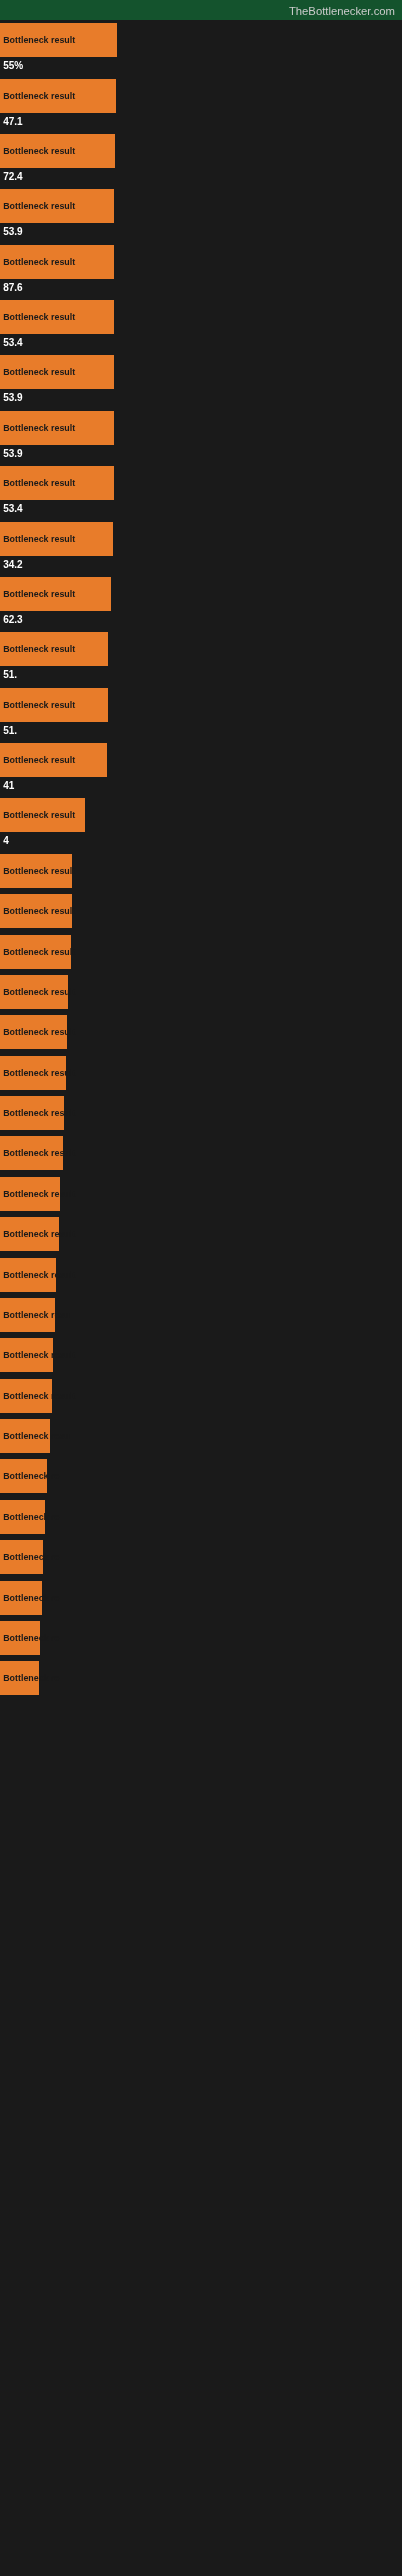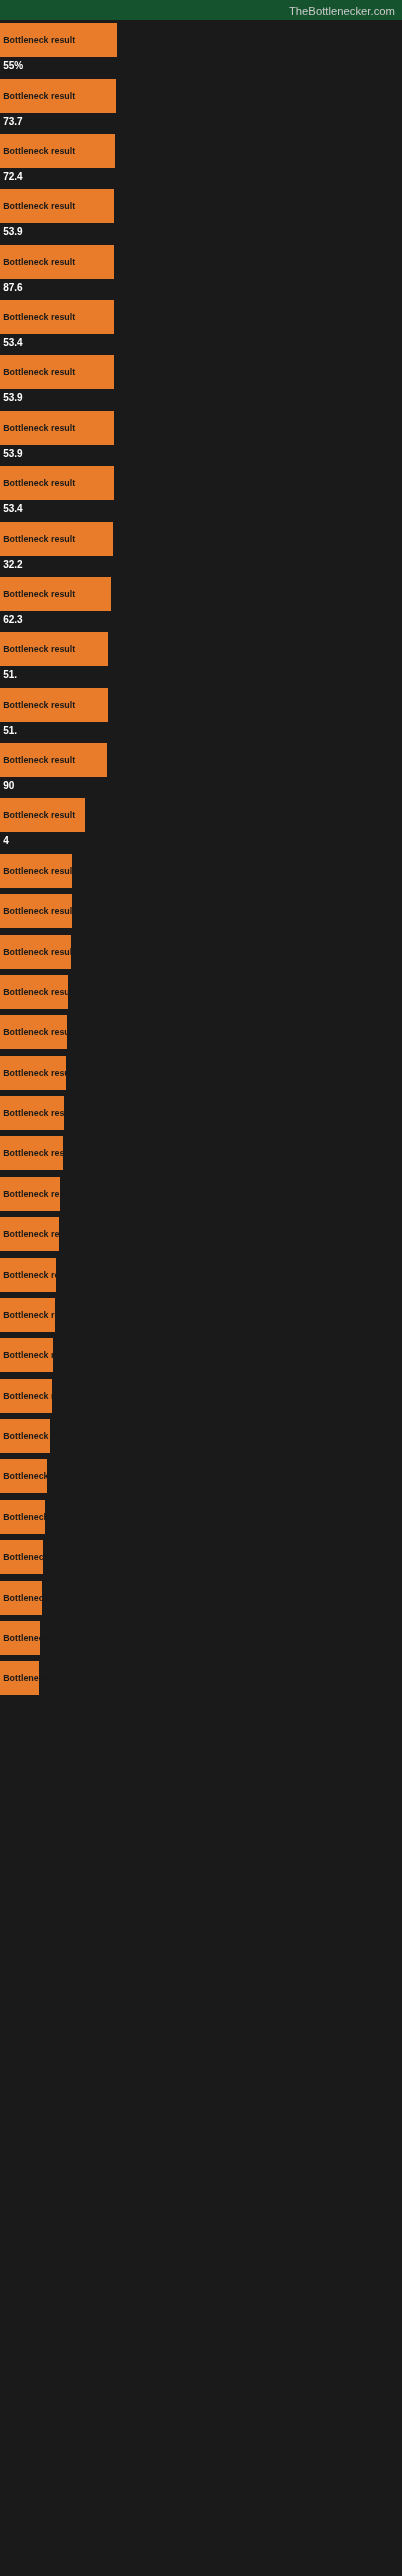--- a/index.html
+++ b/index.html
@@ -45,21 +45,21 @@
 <body>
 
 <div class="site-title">TheBottlenecker.com</div>
 
 <div id="bars-container">
 <div class="row-wrapper"><div class="bar" style="width: 117px;">
         <span class="bar-label">Bottleneck result</span>
       </div><span class="bar-value">55%</span></div>
     <div class="row-wrapper"><div class="bar" style="width: 116px;">
         <span class="bar-label">Bottleneck result</span>
-      </div><span class="bar-value">73.7</span></div>
+      </div><span class="bar-value">47.1</span></div>
     <div class="row-wrapper"><div class="bar" style="width: 115px;">
         <span class="bar-label">Bottleneck result</span>
       </div><span class="bar-value">72.4</span></div>
     <div class="row-wrapper"><div class="bar" style="width: 114px;">
         <span class="bar-label">Bottleneck result</span>
       </div><span class="bar-value">53.9</span></div>
     <div class="row-wrapper"><div class="bar" style="width: 114px;">
         <span class="bar-label">Bottleneck result</span>
       </div><span class="bar-value">87.6</span></div>
     <div class="row-wrapper"><div class="bar" style="width: 114px;">
@@ -69,33 +69,33 @@
         <span class="bar-label">Bottleneck result</span>
       </div><span class="bar-value">53.9</span></div>
     <div class="row-wrapper"><div class="bar" style="width: 114px;">
         <span class="bar-label">Bottleneck result</span>
       </div><span class="bar-value">53.9</span></div>
     <div class="row-wrapper"><div class="bar" style="width: 114px;">
         <span class="bar-label">Bottleneck result</span>
       </div><span class="bar-value">53.4</span></div>
     <div class="row-wrapper"><div class="bar" style="width: 113px;">
         <span class="bar-label">Bottleneck result</span>
-      </div><span class="bar-value">32.2</span></div>
+      </div><span class="bar-value">34.2</span></div>
     <div class="row-wrapper"><div class="bar" style="width: 111px;">
         <span class="bar-label">Bottleneck result</span>
       </div><span class="bar-value">62.3</span></div>
     <div class="row-wrapper"><div class="bar" style="width: 108px;">
         <span class="bar-label">Bottleneck result</span>
       </div><span class="bar-value">51.</span></div>
     <div class="row-wrapper"><div class="bar" style="width: 108px;">
         <span class="bar-label">Bottleneck result</span>
       </div><span class="bar-value">51.</span></div>
     <div class="row-wrapper"><div class="bar" style="width: 107px;">
         <span class="bar-label">Bottleneck result</span>
-      </div><span class="bar-value">90</span></div>
+      </div><span class="bar-value">41</span></div>
     <div class="row-wrapper"><div class="bar" style="width: 85px;">
         <span class="bar-label">Bottleneck result</span>
       </div><span class="bar-value">4</span></div>
     <div class="row-wrapper">
       <div class="bar" style="width: 72px;">
         <span class="bar-label">Bottleneck result</span>
       </div>
     </div>
     <div class="row-wrapper">
       <div class="bar" style="width: 72px;">

